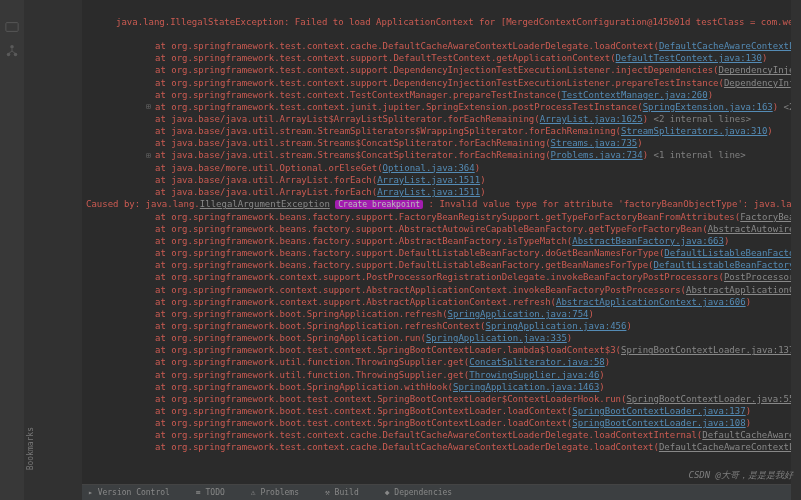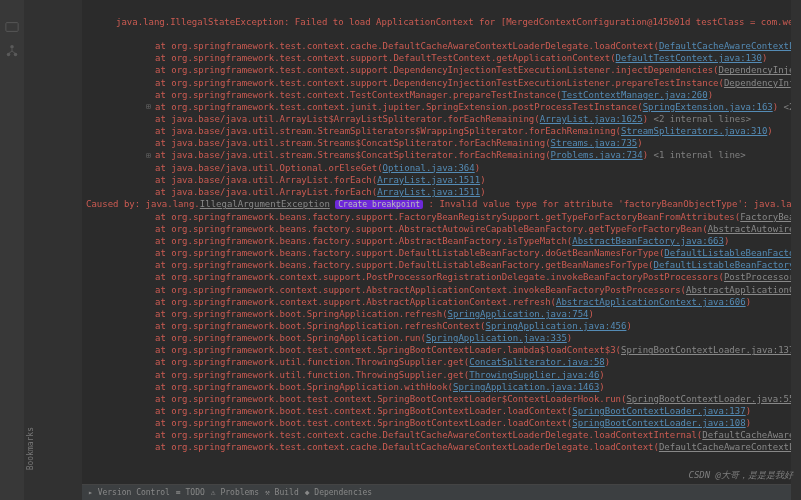--- a/index.html
+++ b/index.html
@@ -72,37 +72,37 @@
       font-size: 8px;
       vertical-align: middle;
     }
     .status-bar {
       height: 16px;
       background: #3c3f41;
       border-top: 1px solid #444;
       display: flex;
       align-items: center;
       padding: 0 6px;
-      gap: 6px;
+      gap: 26px;
       font-size: 8px;
       color: #888;
     }
     .status-item { cursor: pointer; white-space: nowrap; }
     .watermark {
       position: absolute;
       right: 8px;
       bottom: 18px;
       color: #a0a0a0;
       font-size: 9px;
       opacity: 0.7;
       pointer-events: none;
       font-style: italic;
     }
     .breakpoint-hint {
-      background: #6d28d9;
+      background: #a21caf;
       color: #bbb;
       padding: 0 3px;
       border-radius: 2px;
       font-size: 8px;
     }
     .right-scroll {
       width: 10px;
       background: #313131;
       flex-shrink: 0;
     }
@@ -142,21 +142,21 @@
         <div class="line indent1"><span class="fold-mark"></span><span class="red">at org.springframework.test.context.cache.DefaultCacheAwareContextLoaderDelegate.loadContext(</span><span class="link">DefaultCacheAwareContextLoaderDelegate.java:108</span></div>
         <div class="line indent1"><span class="fold-mark"></span><span class="red">at org.springframework.test.context.support.DefaultTestContext.getApplicationContext(</span><span class="link">DefaultTestContext.java:130</span><span class="red">)</span></div>
         <div class="line indent1"><span class="fold-mark"></span><span class="red">at org.springframework.test.context.support.DependencyInjectionTestExecutionListener.injectDependencies(</span><span class="graylink">DependencyInjectionTestExecutionListener.java:142</span></div>
         <div class="line indent1"><span class="fold-mark"></span><span class="red">at org.springframework.test.context.support.DependencyInjectionTestExecutionListener.prepareTestInstance(</span><span class="graylink">DependencyInjectionTestExecutionListener.java:98</span></div>
         <div class="line indent1"><span class="fold-mark"></span><span class="red">at org.springframework.test.context.TestContextManager.prepareTestInstance(</span><span class="link">TestContextManager.java:260</span><span class="red">)</span></div>
         <div class="line indent1"><span class="fold-mark">⊞</span><span class="red">at org.springframework.test.context.junit.jupiter.SpringExtension.postProcessTestInstance(</span><span class="link">SpringExtension.java:163</span><span class="red">)</span><span class="grey"> &lt;2 internal lines&gt;</span></div>
         <div class="line indent1"><span class="fold-mark"></span><span class="red">at java.base/java.util.ArrayList$ArrayListSpliterator.forEachRemaining(</span><span class="link">ArrayList.java:1625</span><span class="red">)</span><span class="grey"> &lt;2 internal lines&gt;</span></div>
         <div class="line indent1"><span class="fold-mark"></span><span class="red">at java.base/java.util.stream.StreamSpliterators$WrappingSpliterator.forEachRemaining(</span><span class="link">StreamSpliterators.java:310</span><span class="red">)</span></div>
         <div class="line indent1"><span class="fold-mark"></span><span class="red">at java.base/java.util.stream.Streams$ConcatSpliterator.forEachRemaining(</span><span class="link">Streams.java:735</span><span class="red">)</span></div>
         <div class="line indent1"><span class="fold-mark">⊞</span><span class="red">at java.base/java.util.stream.Streams$ConcatSpliterator.forEachRemaining(</span><span class="link">Problems.java:734</span><span class="red">)</span><span class="grey"> &lt;1 internal line&gt;</span></div>
-        <div class="line indent1"><span class="fold-mark"></span><span class="red">at java.base/java.util.Optional.orElseGet(</span><span class="link">Optional.java:364</span><span class="red">)</span></div>
+        <div class="line indent1"><span class="fold-mark"></span><span class="red">at java.base/more.util.Optional.orElseGet(</span><span class="link">Optional.java:364</span><span class="red">)</span></div>
         <div class="line indent1"><span class="fold-mark"></span><span class="red">at java.base/java.util.ArrayList.forEach(</span><span class="link">ArrayList.java:1511</span><span class="red">)</span></div>
         <div class="line indent1"><span class="fold-mark"></span><span class="red">at java.base/java.util.ArrayList.forEach(</span><span class="link">ArrayList.java:1511</span><span class="red">)</span></div>
       </div>
 
     <div class="line">
       <span class="red">Caused by: java.lang.</span><span class="orange graylink">IllegalArgumentException</span>
       <span class="breakpoint-hint">Create breakpoint</span>
       <span class="red">: Invalid value type for attribute 'factoryBeanObjectType': java.lang.String</span>
     </div>
 

